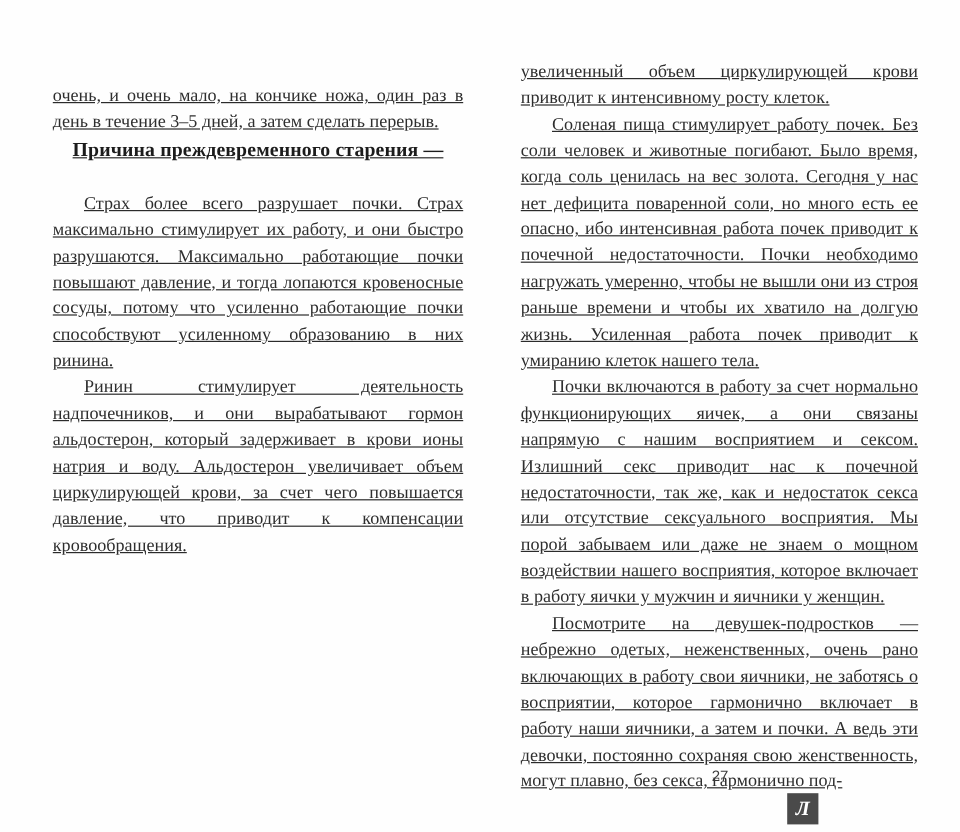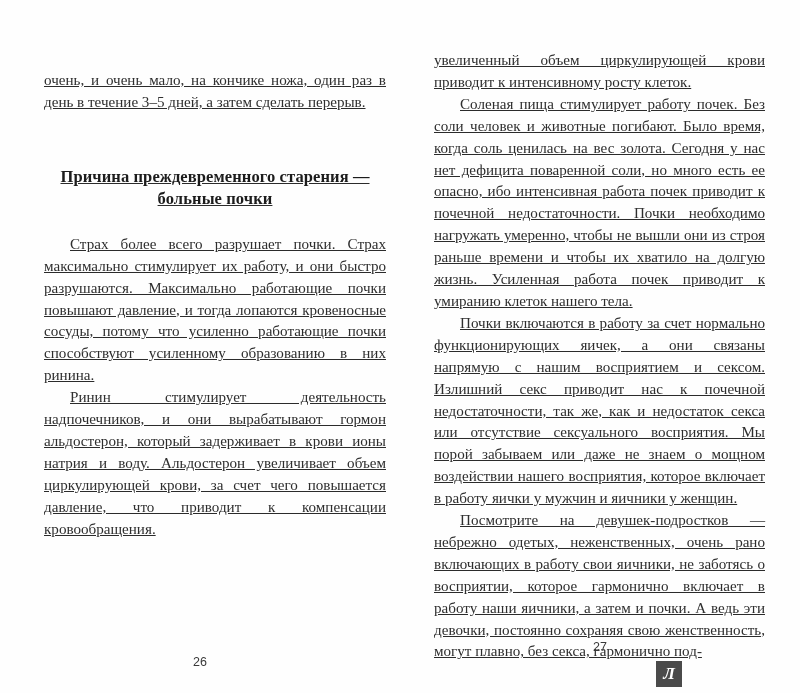--- a/index.html
+++ b/index.html
@@ -55,21 +55,20 @@
     font-size: 16.5px;
     line-height: 22px;
     text-align: center;
     margin: 0;
     padding: 0;
     letter-spacing: 0.1px;
     color: #1c1c1c;
   }
 
   .title-block {
-    margin-top: 52px;
     margin-bottom: 24px;
     padding-left: 4px;
     padding-right: 4px;
   }
 
   p.body {
     margin: 0;
     font-size: 15.1px;
     line-height: 21.9px;
     text-align: justify;
@@ -124,29 +123,27 @@
 
 <div class="spread">
 
   <div class="page page-left">
     <div class="col">
 
       <p class="body first">очень, и очень мало, на кончике ножа, один раз в день в течение 3–5 дней, а затем сделать перерыв.</p>
 
       <div class="title-block">
         <div class="chapter-title">Причина преждевременного старения —</div>
-        <div class="chapter-title">больные почки</div>
       </div>
 
       <p class="body">Страх более всего разрушает почки. Страх максимально стимулирует их работу, и они быстро разрушаются. Максимально работающие почки повышают давление, и тогда лопаются кровеносные сосуды, потому что усиленно работающие почки способствуют усиленному образованию в них ринина.</p>
       <p class="body">Ринин стимулирует деятельность надпочечников, и они вырабатывают гормон альдостерон, который задерживает в крови ионы натрия и воду. Альдостерон увеличивает объем циркулирующей крови, за счет чего повышается давление, что приводит к компенсации кровообращения.</p>
 
     </div>
 
-    <div class="folio folio-left">26</div>
   </div>
 
   <div class="page page-right">
     <div class="col">
 
       <p class="body first">увеличенный объем циркулирующей крови приводит к интенсивному росту клеток.</p>
       <p class="body">Соленая пища стимулирует работу почек. Без соли человек и животные погибают. Было время, когда соль ценилась на вес золота. Сегодня у нас нет дефицита поваренной соли, но много есть ее опасно, ибо интенсивная работа почек приводит к почечной недостаточности. Почки необходимо нагружать умеренно, чтобы не вышли они из строя раньше времени и чтобы их хватило на долгую жизнь. Усиленная работа почек приводит к умиранию клеток нашего тела.</p>
       <p class="body">Почки включаются в работу за счет нормально функционирующих яичек, а они связаны напрямую с нашим восприятием и сексом. Излишний секс приводит нас к почечной недостаточности, так же, как и недостаток секса или отсутствие сексуального восприятия. Мы порой забываем или даже не знаем о мощном воздействии нашего восприятия, которое включает в работу яички у мужчин и яичники у женщин.</p>
       <p class="body">Посмотрите на девушек-подростков — небрежно одетых, неженственных, очень рано включающих в работу свои яичники, не заботясь о восприятии, которое гармонично включает в работу наши яичники, а затем и почки. А ведь эти девочки, постоянно сохраняя свою женственность, могут плавно, без секса, гармонично под-</p>
 

